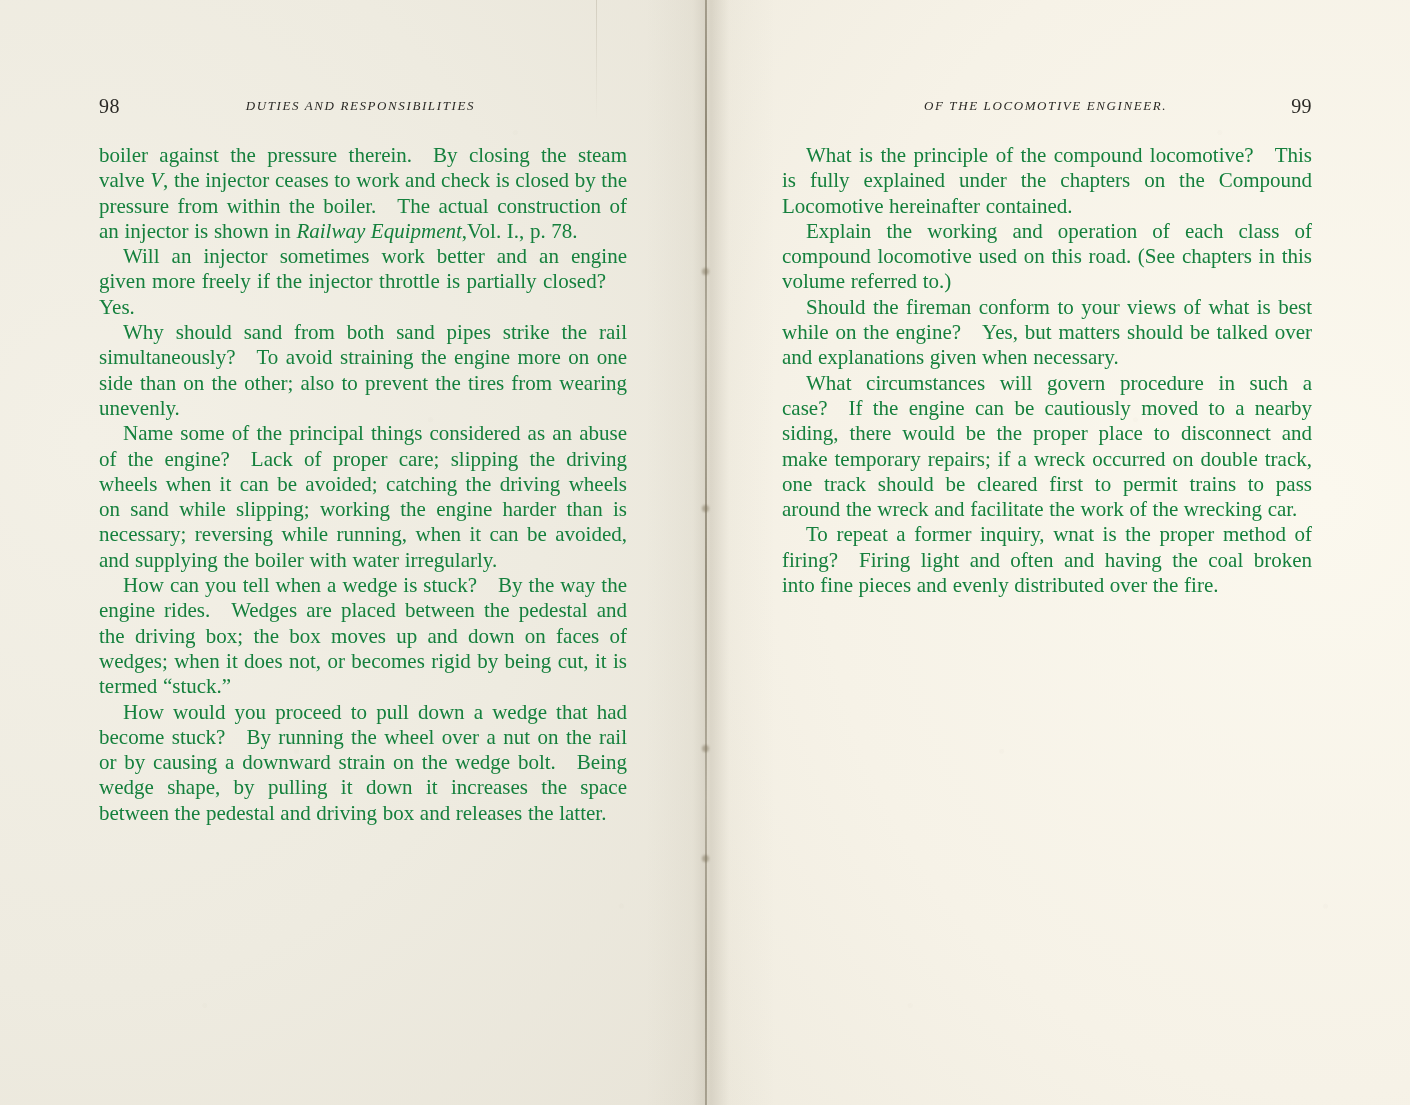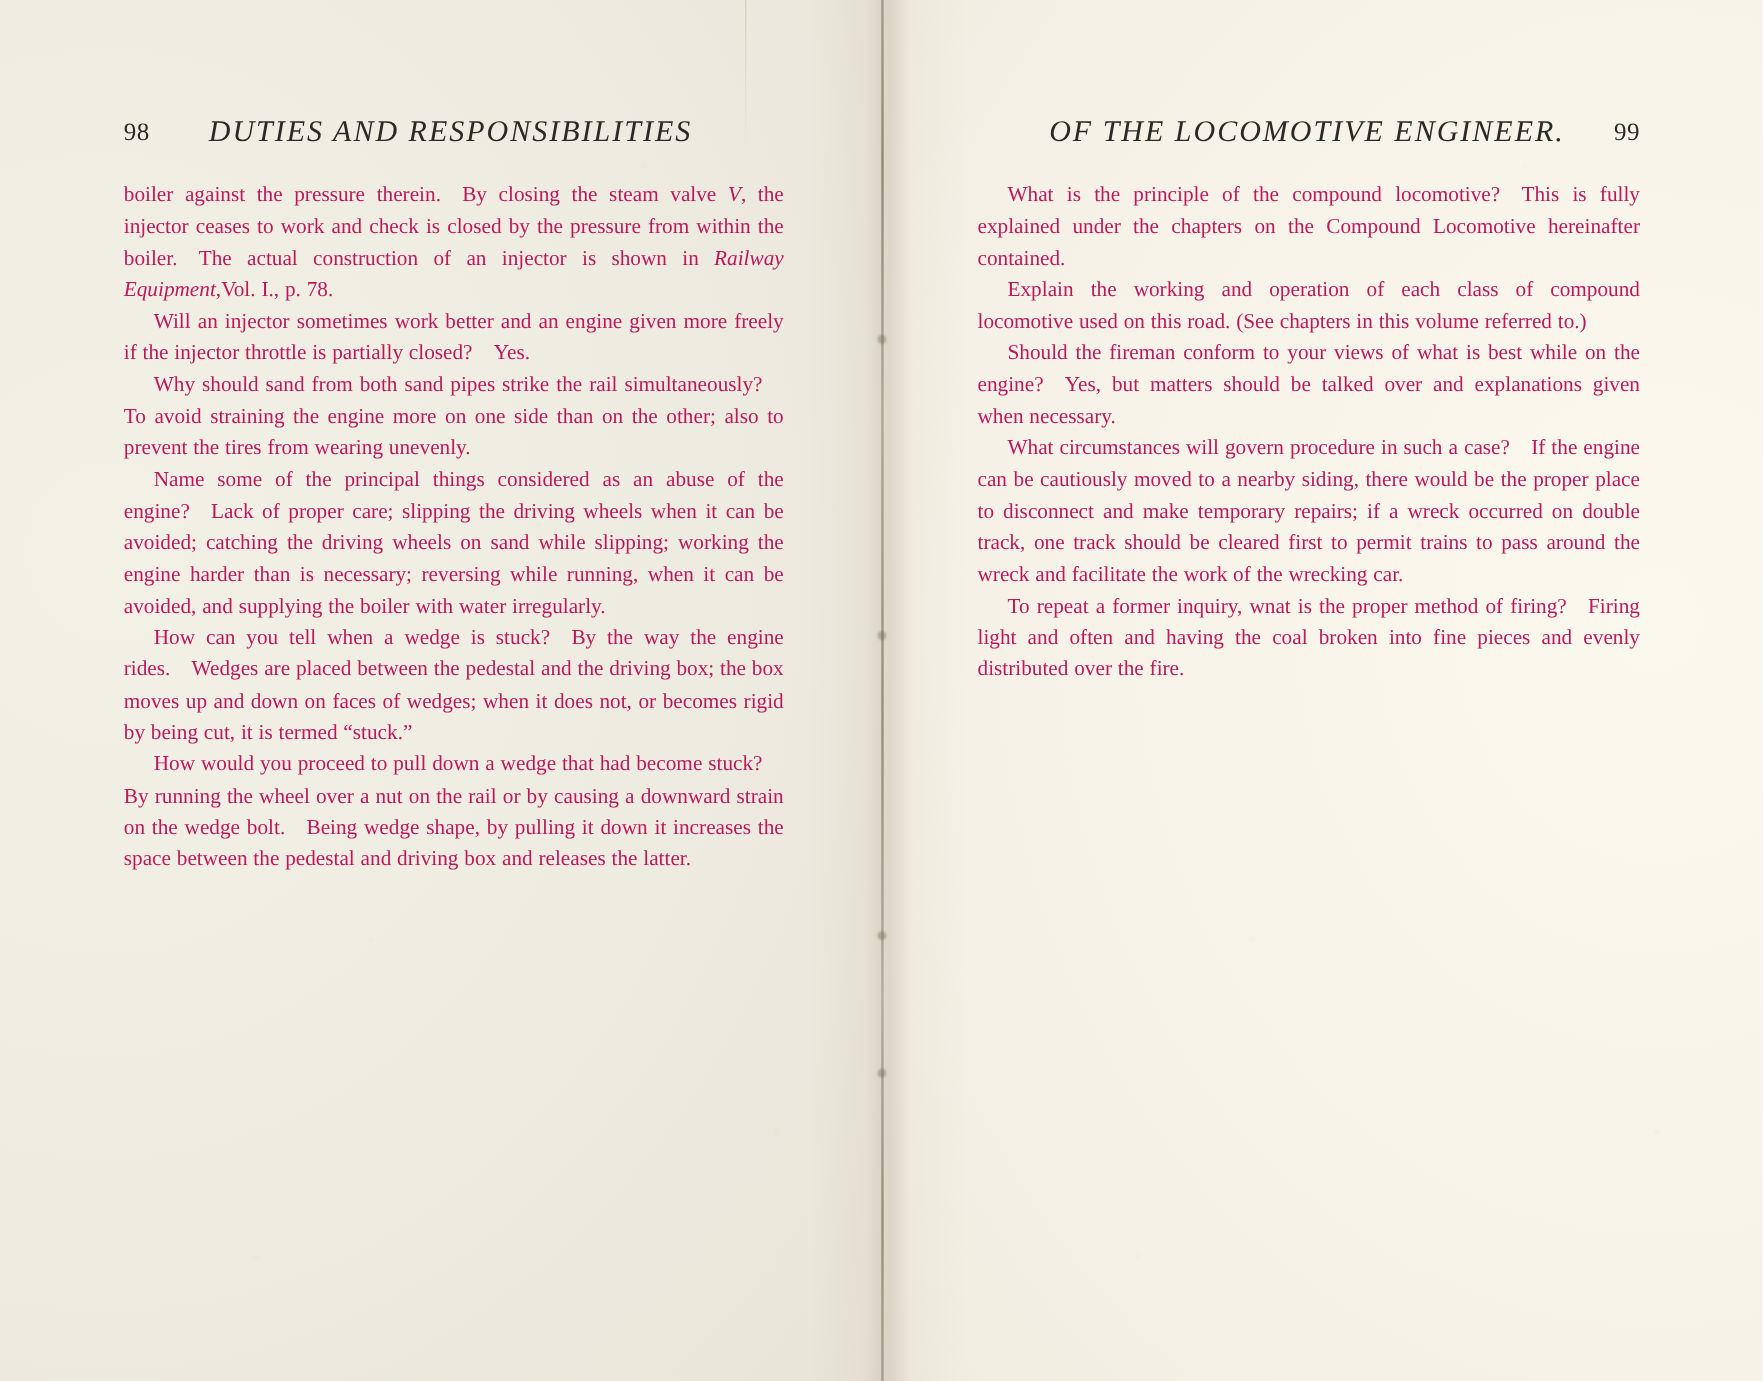--- a/index.html
+++ b/index.html
@@ -114,33 +114,33 @@
 
   .folio {
     font-size: 20px;
     letter-spacing: .4px;
     font-variant-numeric: lining-nums;
   }
   .head-title {
     flex: 1;
     text-align: center;
     font-style: italic;
-    font-size: 24px;
+    font-size: 13px;
     letter-spacing: 1.6px;
     white-space: nowrap;
   }
   .head-left .head-title  { padding-right: 26px; }
   .head-right .head-title { padding-left: 18px; }
 
   
   .col {
     position: absolute;
     top: 143px;
-    color: #be185d;
-    font-size: 17px;
+    color: #15803d;
+    font-size: 21px;
     line-height: 25.3px;
     text-align: justify;
     text-align-last: left;
     -webkit-hyphens: none;
     hyphens: none;
     word-spacing: .4px;
   }
   .col-left  { left: 99px;  width: 528px; }
   .col-right { left: 782px; width: 530px; }
 

